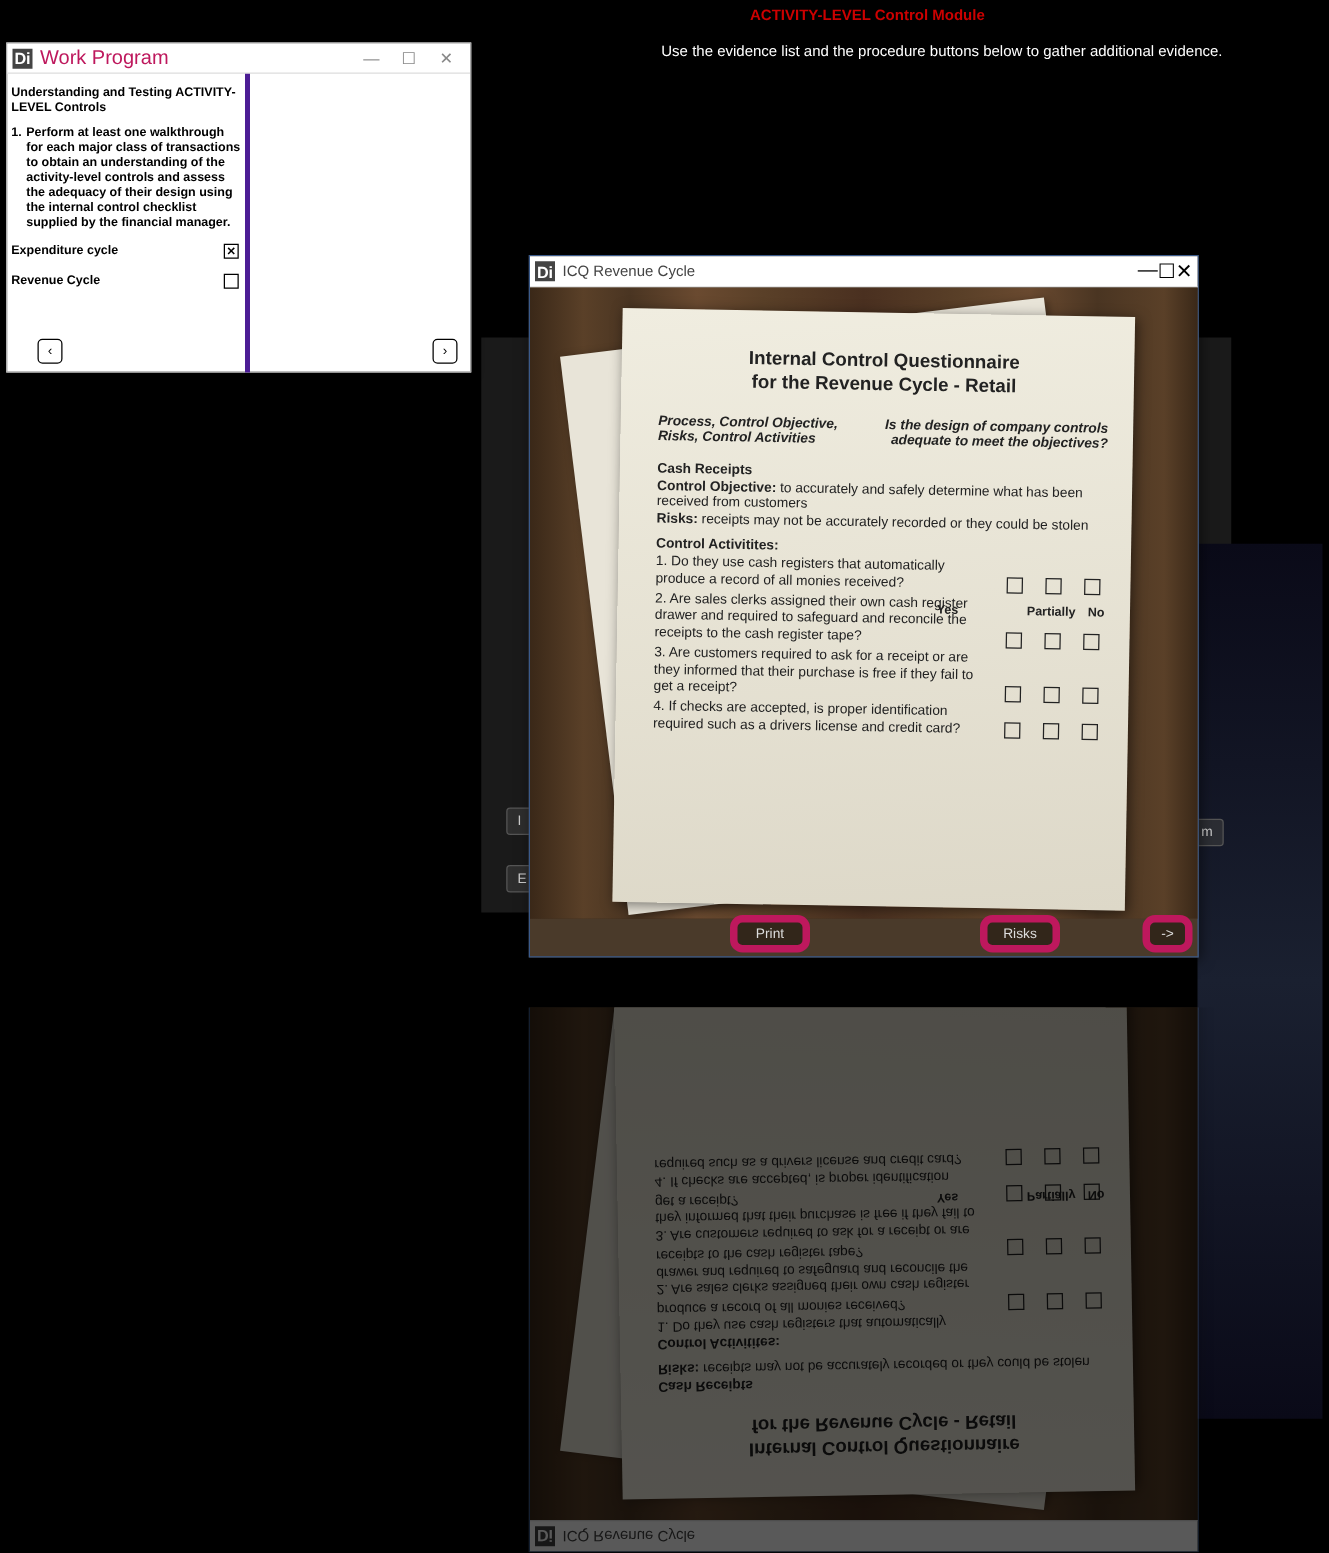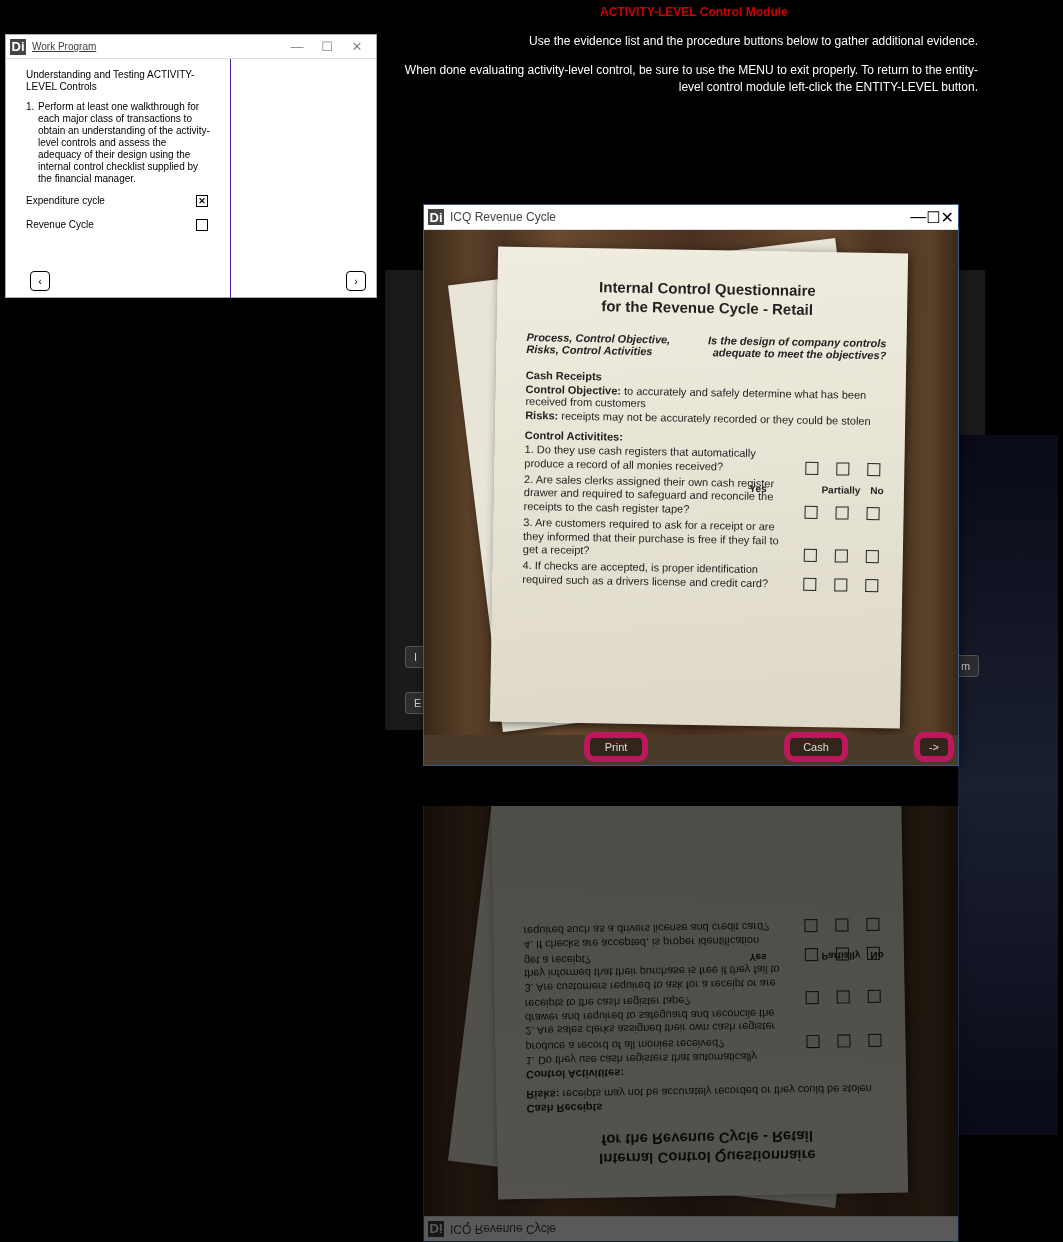--- a/index.html
+++ b/index.html
@@ -53,43 +53,43 @@
 .wp-icon {
   width: 16px; height: 16px;
   background: #444;
   color: #fff;
   font-size: 13px;
   display: flex; align-items: center; justify-content: center;
   margin-right: 6px;
   font-weight: bold;
 }
 .wp-titlebar .title {
-  color: #404040;
-  font-size: 10px;
+  color: #be185d;
+  font-size: 16px;
   flex: 1;
-  text-decoration: underline;
 }
 .wp-titlebar .win-btn {
   width: 30px;
   height: 23px;
   display: flex; align-items: center; justify-content: center;
   color: #888;
   font-size: 13px;
   cursor: pointer;
 }
 .wp-body {
   display: flex;
   height: calc(100% - 23px);
 }
 .wp-left {
   width: 184px;
-  border-right: 1px solid #4c1d95;
-  padding: 10px 20px;
+  border-right: 4px solid #4c1d95;
+  padding: 10px 3px;
   font-size: 10px;
   position: relative;
+  font-weight: bold;
 }
 .wp-heading {
   font-family: Arial, sans-serif;
   margin-bottom: 8px;
   line-height: 1.2;
 }
 .wp-step {
   margin-bottom: 10px;
   line-height: 1.2;
   font-size: 10px;
@@ -311,21 +311,20 @@
 
 <div class="back-env"></div>
 <div class="back-env2"></div>
 <div class="back-btn-stub" style="top:646px">I</div>
 <div class="back-btn-stub" style="top:692px">E</div>
 <div class="back-btn-stub" style="top:655px;left:952px">m</div>
 
 <div class="header-title">ACTIVITY-LEVEL Control Module</div>
 <div class="instructions">
   <p>Use the evidence list and the procedure buttons below to gather additional evidence.</p>
-  <p>When done evaluating activity-level control, be sure to use the MENU to exit properly. To return to the entity-level control module left-click the ENTITY-LEVEL button.</p>
 </div>
 
 <div class="wp-window">
   <div class="wp-titlebar">
     <div class="wp-icon">Di</div>
     <div class="title">Work Program</div>
     <div class="win-btn">—</div>
     <div class="win-btn">☐</div>
     <div class="win-btn">✕</div>
   </div>
@@ -419,21 +418,21 @@
         <div class="boxes" style="padding-top:14px">
           <div class="qbox"></div>
           <div class="qbox"></div>
           <div class="qbox"></div>
         </div>
       </div>
     </div>
   </div>
   <div class="icq-buttons">
     <div class="icq-btn btn-print">Print</div>
-    <div class="icq-btn btn-close">Cash</div>
+    <div class="icq-btn btn-close">Risks</div>
     <div class="icq-btn btn-next">-&gt;</div>
   </div>
 </div>
 
 <div class="reflection">
 
   <div class="icq-window">
     <div class="icq-titlebar">
       <div class="wp-icon">Di</div>
       <div class="title">ICQ Revenue Cycle</div>

